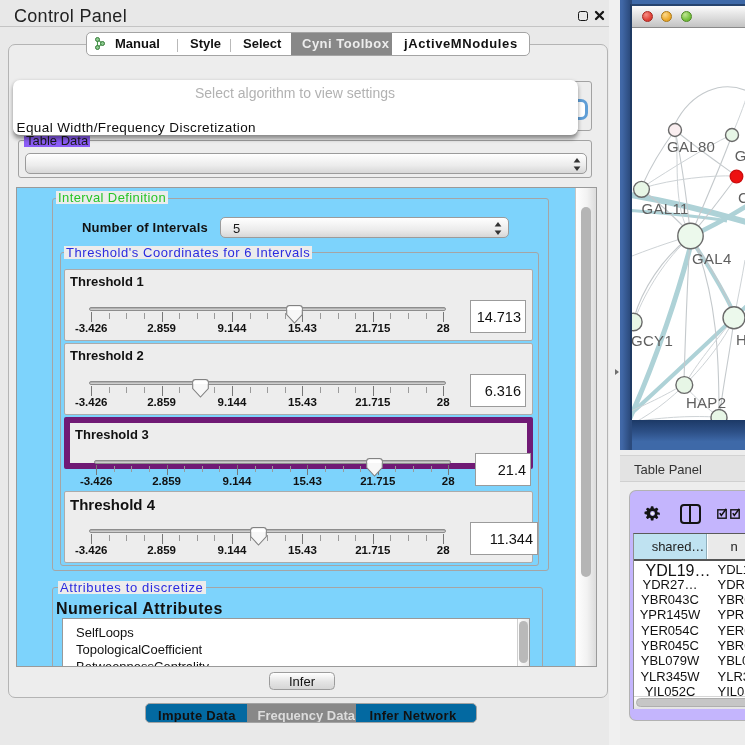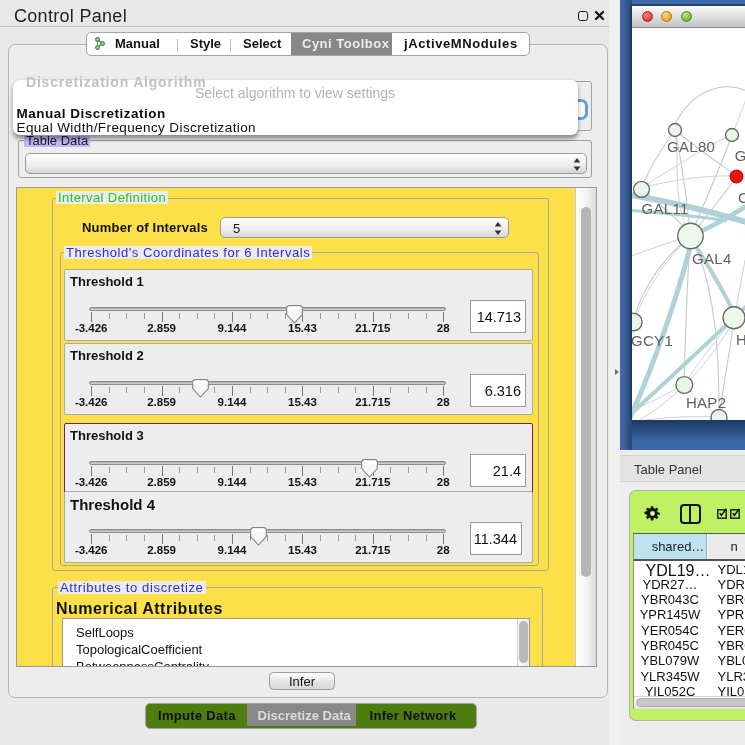--- a/index.html
+++ b/index.html
@@ -1,20 +1,20 @@
 <!DOCTYPE html>
 <html><head>
 <meta charset="utf-8">
 <style>
 * { margin:0; padding:0; box-sizing:border-box; }
 html,body { width:745px; height:745px; background:#e9e9e9; font-family:"Liberation Sans", sans-serif; overflow:hidden; }
 #root { position:relative; width:745px; height:745px; }
 .abs { position:absolute; }
 .grpborder { position:absolute; border:1px solid #a2a2a2; border-radius:3px; }
-.grptitle { position:absolute; font-size:13px; background:#c4b5fd; padding:0 2px; line-height:13px; }
+.grptitle { position:absolute; font-size:13px; background:#8b5cf6; padding:0 2px; line-height:13px; }
 .combo { position:absolute; border:1px solid #9b9b9b; border-radius:5px; background:linear-gradient(#ffffff,#ececec 60%,#d7d7d7); font-size:13px; color:#1a1a1a; }
 .fld { position:absolute; background:#fff; border:1px solid #9b9b9b; font-size:13.5px; color:#111; text-align:right; }
 </style>
 </head>
 <body>
 <div id="root">
 
   <div class="abs" id="leftwin" style="left:0;top:0;width:617px;height:745px;background:#e9e9e9;">
 
     <div class="abs" style="left:0;top:0;width:617px;height:27px;background:#e8e8e8;border-bottom:1px solid #c4c4c4;"></div>
@@ -49,21 +49,21 @@
 
     <div class="grpborder" style="left:18px;top:140px;width:574px;height:38px;"></div>
     <div class="grptitle" style="left:24px;top:134px;color:#1a1a1a;">Table Data</div>
     <div class="combo" style="left:25px;top:153px;width:562px;height:21px;">
       <svg class="abs" style="left:546px;top:3px;" width="10" height="15" viewBox="0 0 10 15">
           <path d="M5 1 L8.4 5.5 L1.6 5.5 Z" fill="#333"></path>
           <path d="M5 14 L8.4 9.5 L1.6 9.5 Z" fill="#333"></path>
         </svg>
     </div>
 
-    <div class="abs" id="scrollpane" style="left:16px;top:187px;width:581px;height:480px;border:1px solid #9a9a9a;background:#fde047;overflow:hidden;">
+    <div class="abs" id="scrollpane" style="left:16px;top:187px;width:581px;height:480px;border:1px solid #9a9a9a;background:#7dd3fc;overflow:hidden;">
 
       <div id="inner" class="abs" style="left:0;top:0;width:579px;height:478px;">
 
         <div class="abs" style="left:35px;top:10px;width:497px;height:373px;border:1px solid #a5a5a5;border-radius:3px;"></div>
         <div class="grptitle" style="left:39px;top:3px;color:#27c427;background:#ececec;letter-spacing:0.4px;">Interval Definition</div>
         <div class="abs" style="left:65px;top:32px;font-size:13px;font-weight:bold;color:#111;letter-spacing:0.2px;">Number of Intervals</div>
         <div class="combo" style="left:203px;top:29px;width:289px;height:21px;">
           <div class="abs" style="left:12px;top:3px;">5</div>
           <svg class="abs" style="left:272px;top:3px;" width="10" height="15" viewBox="0 0 10 15">
               <path d="M5 1 L8.4 5.5 L1.6 5.5 Z" fill="#333"></path>
@@ -139,21 +139,21 @@
           <div class="abs" style="left:137.0px;top:52px;width:60px;text-align:center;font-size:11.5px;font-weight:bold;color:#111;">9.144</div>
           <div class="abs" style="left:207.4px;top:52px;width:60px;text-align:center;font-size:11.5px;font-weight:bold;color:#111;">15.43</div>
           <div class="abs" style="left:277.8px;top:52px;width:60px;text-align:center;font-size:11.5px;font-weight:bold;color:#111;">21.715</div>
           <div class="abs" style="left:348.2px;top:52px;width:60px;text-align:center;font-size:11.5px;font-weight:bold;color:#111;">28</div>
           <svg class="abs" style="left:126.8px;top:34.5px;" width="17" height="19" viewBox="0 0 17 19">
               <path d="M0.7 3.2 A2.7 2.7 0 0 1 3.4 0.6 H13.6 A2.7 2.7 0 0 1 16.3 3.2 V9.6 L8.5 18 L0.7 9.6 Z" fill="#f7f7f7" stroke="#828282" stroke-width="1.1"></path>
               <path d="M1.5 3.2 A2 2 0 0 1 3.4 1.4 H13.6 A2 2 0 0 1 15.5 3.2 V5 H1.5 Z" fill="#ffffff"></path>
             </svg>
           <div class="fld" style="left:405px;top:30px;width:56px;height:32.5px;line-height:33px;padding-right:4px;font-size:14.5px;">6.316</div>
         </div>
-        <div class="abs" style="left:47px;top:235px;width:469px;height:72px;border:1px solid #701a75;border-radius:2px;background:#ededed;">
+        <div class="abs" style="left:47px;top:229px;width:469px;height:52px;border:6px solid #701a75;border-radius:2px;background:#ededed;">
           <div class="abs" style="left:5px;top:4px;font-size:13px;font-weight:bold;color:#111;">Threshold 3</div>
           <div class="abs" style="left:24px;top:36.7px;width:357px;height:4px;background:linear-gradient(#a4a4a4,#dcdcdc);border:1px solid #8d8d8d;border-radius:2.5px;"></div>
           <div class="abs" style="left:26.2px;top:41.5px;width:1px;height:10.5px;background:#787878;"></div>
           <div class="abs" style="left:96.6px;top:41.5px;width:1px;height:10.5px;background:#787878;"></div>
           <div class="abs" style="left:167.0px;top:41.5px;width:1px;height:10.5px;background:#787878;"></div>
           <div class="abs" style="left:237.4px;top:41.5px;width:1px;height:10.5px;background:#787878;"></div>
           <div class="abs" style="left:307.8px;top:41.5px;width:1px;height:10.5px;background:#787878;"></div>
           <div class="abs" style="left:378.2px;top:41.5px;width:1px;height:10.5px;background:#787878;"></div>
           <div class="abs" style="left:43.8px;top:42.5px;width:1px;height:6.5px;background:#9a9a9a;"></div>
           <div class="abs" style="left:61.4px;top:42.5px;width:1px;height:6.5px;background:#9a9a9a;"></div>
@@ -209,53 +209,51 @@
           <div class="abs" style="left:-3.8px;top:52px;width:60px;text-align:center;font-size:11.5px;font-weight:bold;color:#111;">-3.426</div>
           <div class="abs" style="left:66.6px;top:52px;width:60px;text-align:center;font-size:11.5px;font-weight:bold;color:#111;">2.859</div>
           <div class="abs" style="left:137.0px;top:52px;width:60px;text-align:center;font-size:11.5px;font-weight:bold;color:#111;">9.144</div>
           <div class="abs" style="left:207.4px;top:52px;width:60px;text-align:center;font-size:11.5px;font-weight:bold;color:#111;">15.43</div>
           <div class="abs" style="left:277.8px;top:52px;width:60px;text-align:center;font-size:11.5px;font-weight:bold;color:#111;">21.715</div>
           <div class="abs" style="left:348.2px;top:52px;width:60px;text-align:center;font-size:11.5px;font-weight:bold;color:#111;">28</div>
           <svg class="abs" style="left:184.5px;top:34.5px;" width="17" height="19" viewBox="0 0 17 19">
               <path d="M0.7 3.2 A2.7 2.7 0 0 1 3.4 0.6 H13.6 A2.7 2.7 0 0 1 16.3 3.2 V9.6 L8.5 18 L0.7 9.6 Z" fill="#f7f7f7" stroke="#828282" stroke-width="1.1"></path>
               <path d="M1.5 3.2 A2 2 0 0 1 3.4 1.4 H13.6 A2 2 0 0 1 15.5 3.2 V5 H1.5 Z" fill="#ffffff"></path>
             </svg>
-          <div class="fld" style="left:405px;top:30px;width:52px;height:32.5px;line-height:33px;padding-right:4px;font-size:14.5px;">11.344</div>
+          <div class="fld" style="left:405px;top:30px;width:68px;height:32.5px;line-height:33px;padding-right:4px;font-size:14.5px;">11.344</div>
         </div>
 
         <div class="abs" style="left:35px;top:399px;width:491px;height:90px;border:1px solid #a5a5a5;border-radius:3px;"></div>
         <div class="grptitle" style="left:41px;top:392.5px;color:#2b2bdf;background:#ececec;letter-spacing:0.65px;">Attributes to discretize</div>
         <div class="abs" style="left:39px;top:412px;font-size:16px;font-weight:bold;color:#111;letter-spacing:0.5px;">Numerical Attributes</div>
         <div class="abs" style="left:45px;top:430px;width:468px;height:60px;background:#fff;border:1px solid #999;overflow:hidden;">
           <div class="abs" style="left:13px;top:5.5px;font-size:13px;color:#111;">SelfLoops</div>
           <div class="abs" style="left:13px;top:22.5px;font-size:13px;color:#111;">TopologicalCoefficient</div>
           <div class="abs" style="left:13px;top:39.5px;font-size:13px;color:#111;">BetweennessCentrality</div>
           <div class="abs" style="left:454px;top:0;width:13px;height:60px;background:linear-gradient(90deg,#fdfdfd,#e8e8e8);border-left:1px solid #cfcfcf;"></div>
           <div class="abs" style="left:456px;top:2px;width:9px;height:42px;background:#b9b9b9;border-radius:4.5px;"></div>
         </div>
       </div>
 
       <div class="abs" style="left:558px;top:0;width:21px;height:478px;background:linear-gradient(90deg,#ffffff,#f2f2f2 55%,#dcdcdc);border-left:1px solid #c6c6c6;"></div>
       <div class="abs" style="left:564px;top:19px;width:10px;height:370px;background:#b5b5b5;border-radius:5px;"></div>
     </div>
 
     <div class="abs" style="left:269px;top:671.5px;width:66px;height:18px;border:1px solid #9c9c9c;border-radius:4.5px;background:linear-gradient(#ffffff,#e4e4e4 55%,#d6d6d6);text-align:center;font-size:13px;color:#111;line-height:17px;">Infer</div>
 
-    <div class="abs" id="bottabs" style="left:144.5px;top:703px;width:332.5px;height:26px;background:#4d7c0f;border:1px solid #a3a3a3;border-radius:5px;overflow:hidden;text-align:center;">
+    <div class="abs" id="bottabs" style="left:144.5px;top:703px;width:332.5px;height:20px;background:#0369a1;border:1px solid #a3a3a3;border-radius:5px;overflow:hidden;text-align:center;">
       <div class="abs" style="left:12.5px;top:3.5px;font-size:13px;font-weight:600;color:#111;letter-spacing:0.3px;">Impute Data</div>
       <div class="abs" style="left:101.5px;top:0;width:109px;height:22px;background:#888888;"></div>
-      <div class="abs" style="left:112px;top:3.5px;font-size:13px;font-weight:600;color:#dcdcdc;">Discretize Data</div>
+      <div class="abs" style="left:112px;top:3.5px;font-size:13px;font-weight:600;color:#dcdcdc;">Frequency Data</div>
       <div class="abs" style="left:224px;top:3.5px;font-size:13px;font-weight:600;color:#111;letter-spacing:0.3px;">Infer Network</div>
     </div>
   </div>
 
   <div class="abs" style="left:13px;top:79.5px;width:564.5px;height:56.5px;background:#ffffff;border-radius:7px;box-shadow:0 2.5px 4px rgba(0,0,0,0.4);border-bottom:1px solid #909090;"></div>
-  <div class="abs" style="left:26px;top:74px;font-size:14px;font-weight:bold;color:#c0c0c0;letter-spacing:0.8px;">Discretization Algorithm</div>
   <div class="abs" style="left:13px;top:85px;width:564px;text-align:center;font-size:14px;color:#b2b2b2;">Select algorithm to view settings</div>
-  <div class="abs" style="left:16.5px;top:105.5px;font-size:13.5px;font-weight:bold;color:#0c0c0c;letter-spacing:0.5px;">Manual Discretization</div>
   <div class="abs" style="left:16.5px;top:119.5px;font-size:13.5px;color:#0c0c0c;letter-spacing:0.4px;">Equal Width/Frequency Discretization</div>
 
   <div class="abs" style="left:608.5px;top:0;width:11.5px;height:745px;background:#f0f0f0;"></div>
   <svg class="abs" style="left:613px;top:368px;" width="8" height="8" viewBox="0 0 8 8">
       <path d="M2 1 L6 4 L2 7 Z" fill="#6f6f6f"></path>
     </svg>
   <div class="abs" style="left:620px;top:0;width:125px;height:450px;background:#3e69a8;"></div>
   <div class="abs" style="left:620px;top:0;width:11.5px;height:450px;background:linear-gradient(90deg,#4168a7 15%,#2b4a7c 85%);"></div>
   <div class="abs" style="left:631.5px;top:420px;width:113.5px;height:30px;background:linear-gradient(#1c3966,#2d5087 40%,#3e69a8 72%);"></div>
 
@@ -315,21 +313,21 @@
 <text x="104" y="316.5" font-family="Liberation Sans, sans-serif" font-size="15" fill="#606060" letter-spacing="0.3">H</text>
 <text x="53.9" y="379.5" font-family="Liberation Sans, sans-serif" font-size="15" fill="#606060" letter-spacing="0.3">HAP2</text>
 </svg>
     </div>
   </div>
 
   <div class="abs" style="left:620px;top:450px;width:125px;height:295px;background:#ededed;"></div>
   <div class="abs" style="left:620px;top:455px;width:125px;height:27px;background:#e3e3e3;border-top:1px solid #d2d2d2;border-bottom:1px solid #d0d0d0;"></div>
   <div class="abs" style="left:634px;top:461.5px;font-size:13px;color:#333;">Table Panel</div>
 
-  <div class="abs" style="left:629px;top:489.5px;width:116px;height:231px;background:#bef264;border:1px solid #b2b2b2;border-radius:7px 0 0 7px;border-right:none;overflow:hidden;">
+  <div class="abs" style="left:629px;top:489.5px;width:116px;height:231px;background:#c4b5fd;border:1px solid #b2b2b2;border-radius:7px 0 0 7px;border-right:none;overflow:hidden;">
 
     <svg class="abs" style="left:14px;top:14.5px;" width="17" height="17" viewBox="0 0 24 24">
         <path fill="#141414" d="M12 8.5a3.5 3.5 0 1 0 0 7 3.5 3.5 0 0 0 0-7zm9.4 5.1l-2.2-.3a7 7 0 0 1-.7 1.7l1.4 1.8a1 1 0 0 1-.1 1.3l-1.3 1.3a1 1 0 0 1-1.3.1l-1.8-1.4a7 7 0 0 1-1.7.7l-.3 2.2a1 1 0 0 1-1 .9h-1.8a1 1 0 0 1-1-.9l-.3-2.2a7 7 0 0 1-1.7-.7l-1.8 1.4a1 1 0 0 1-1.3-.1l-1.3-1.3a1 1 0 0 1-.1-1.3l1.4-1.8a7 7 0 0 1-.7-1.7l-2.2-.3a1 1 0 0 1-.9-1v-1.8a1 1 0 0 1 .9-1l2.2-.3a7 7 0 0 1 .7-1.7L3.1 6.7a1 1 0 0 1 .1-1.3l1.3-1.3a1 1 0 0 1 1.3-.1l1.8 1.4a7 7 0 0 1 1.7-.7l.3-2.2a1 1 0 0 1 1-.9h1.8a1 1 0 0 1 1 .9l.3 2.2a7 7 0 0 1 1.7.7l1.8-1.4a1 1 0 0 1 1.3.1l1.3 1.3a1 1 0 0 1 .1 1.3l-1.4 1.8a7 7 0 0 1 .7 1.7l2.2.3a1 1 0 0 1 .9 1v1.8a1 1 0 0 1-.9 1z"></path>
         <circle cx="12" cy="12" r="2.2" fill="#eff1f1"></circle>
       </svg>
     <div class="abs" style="left:49.5px;top:13.5px;width:21px;height:20px;border:2.5px solid #131313;border-radius:4px;"></div>
     <div class="abs" style="left:58.5px;top:13.5px;width:2.5px;height:20px;background:#131313;"></div>
     <svg class="abs" style="left:87px;top:17.5px;" width="11" height="11" viewBox="0 0 11 11">
         <rect x="0.8" y="1.8" width="8.4" height="8.4" fill="none" stroke="#131313" stroke-width="1.4"></rect>
         <path d="M2.8 5.2 L4.3 7.4 L9.3 0.8" fill="none" stroke="#131313" stroke-width="1.5"></path>

